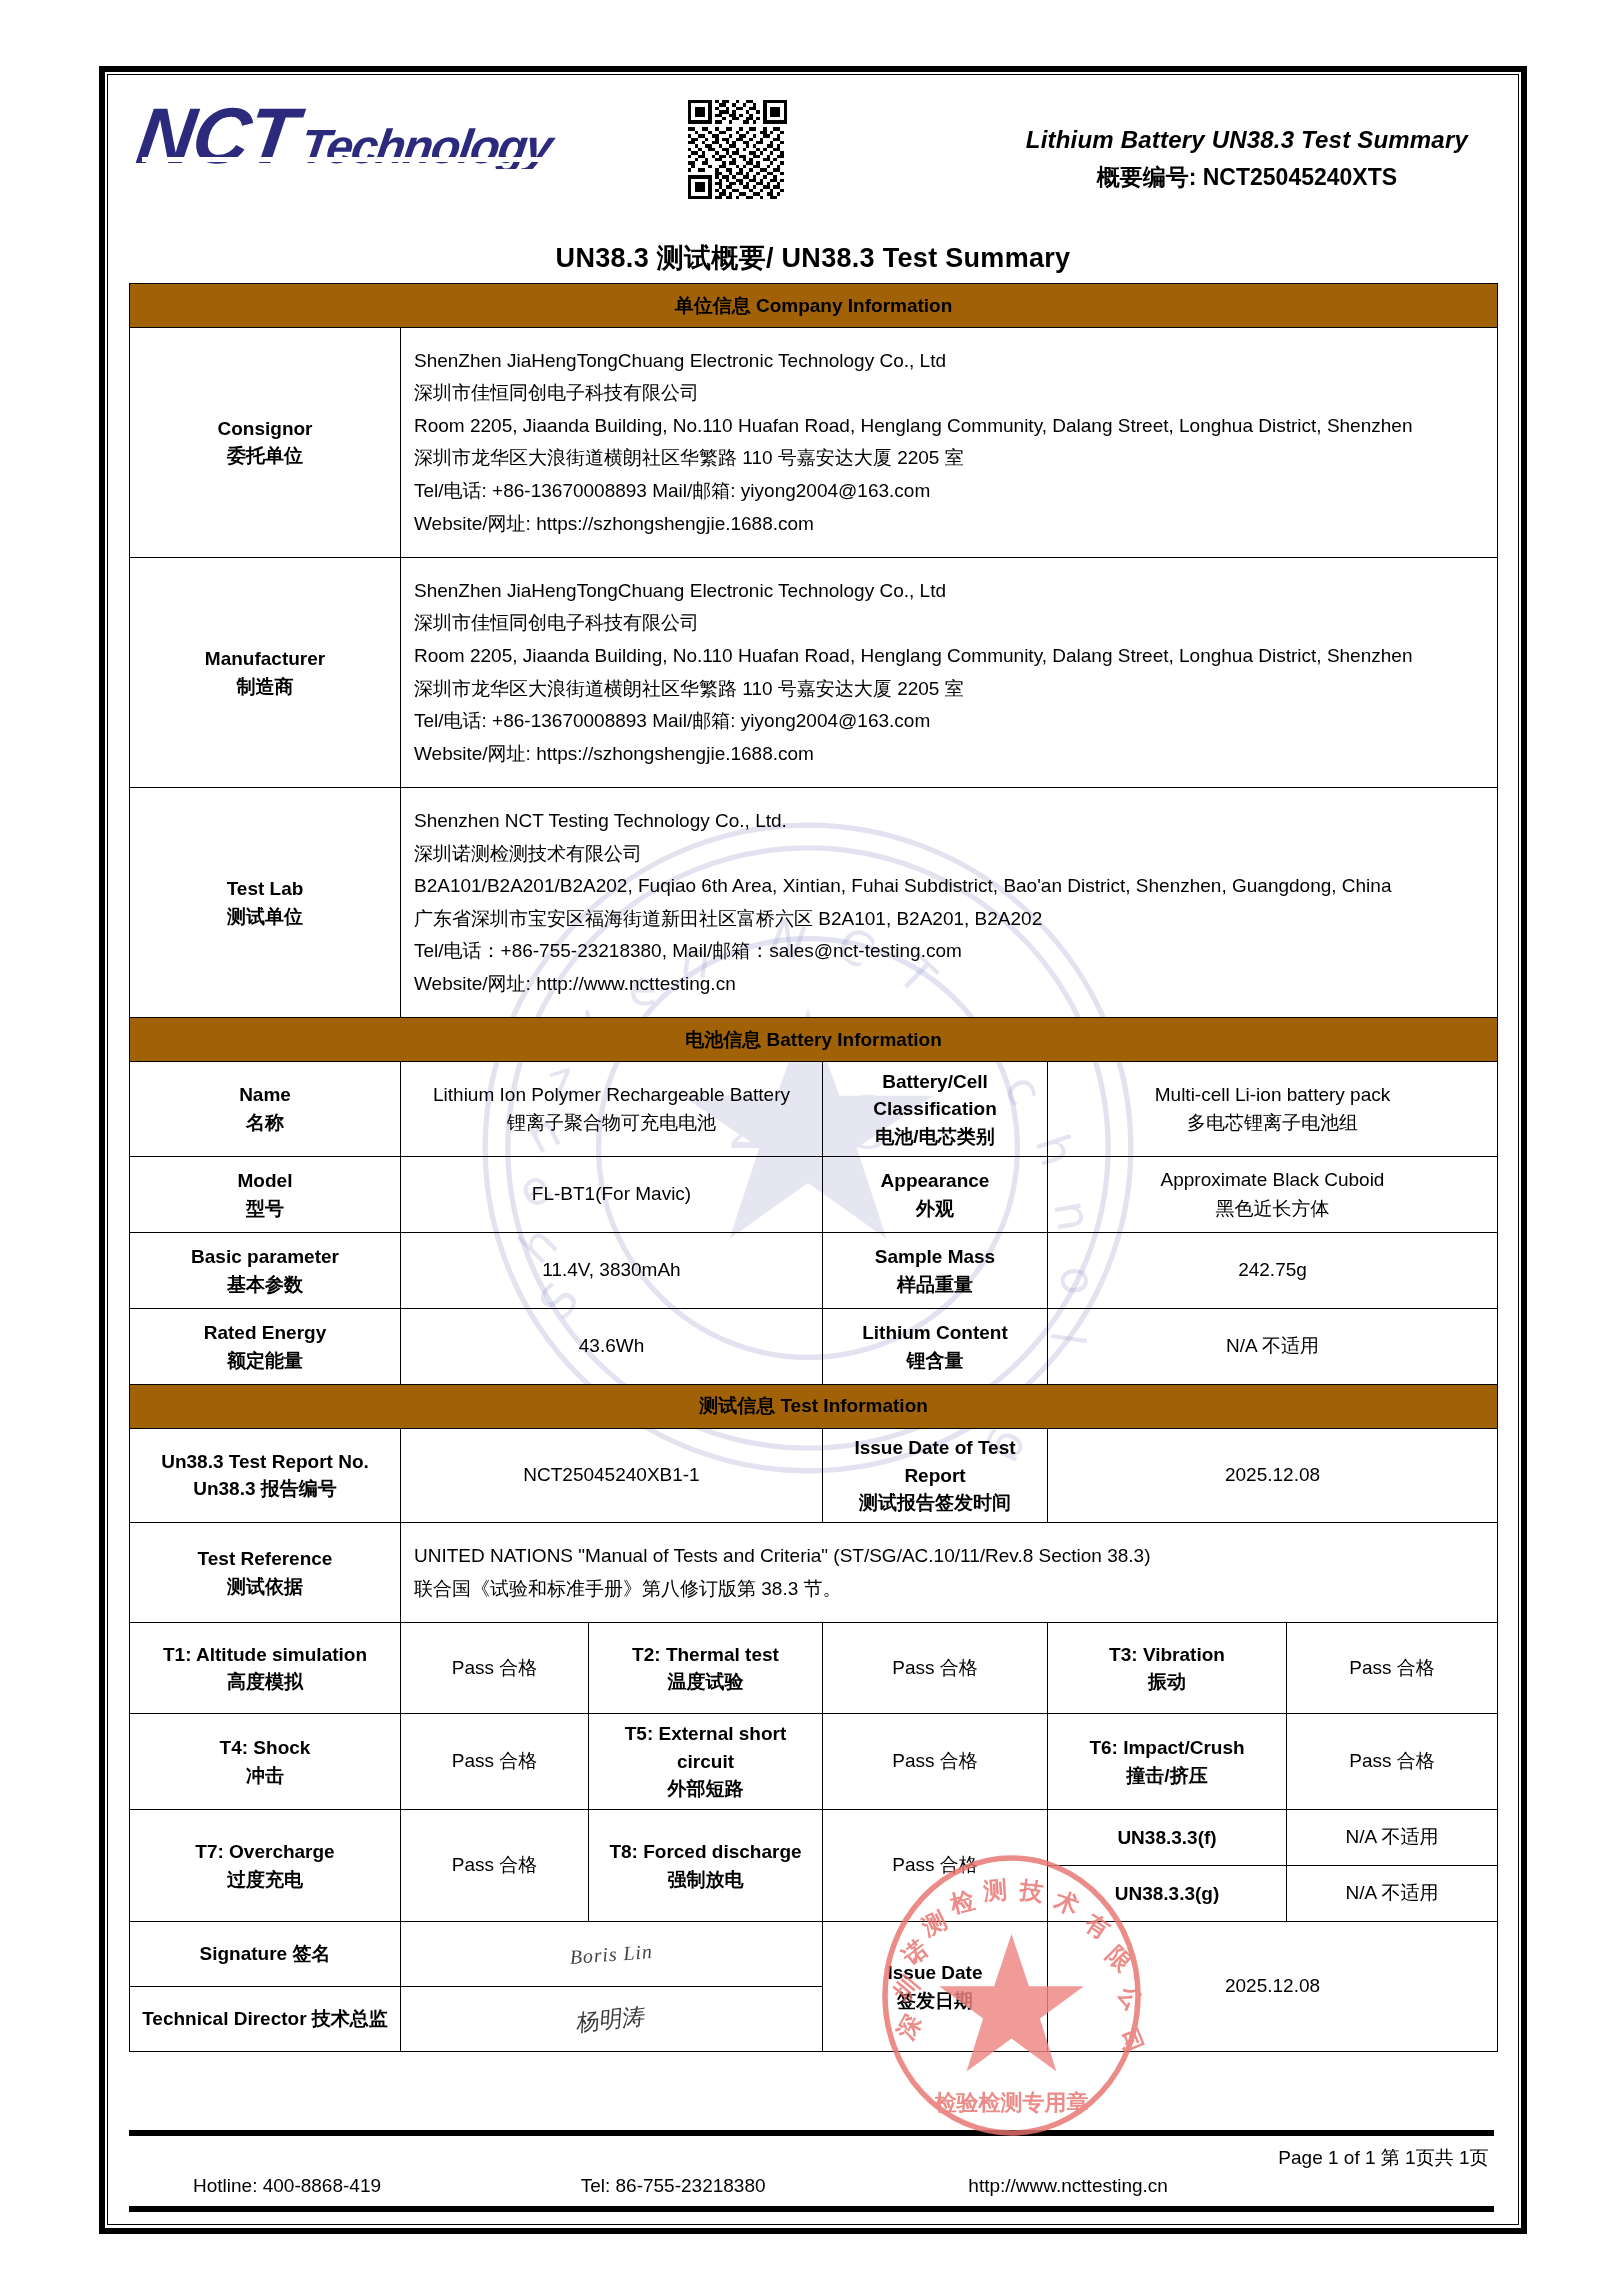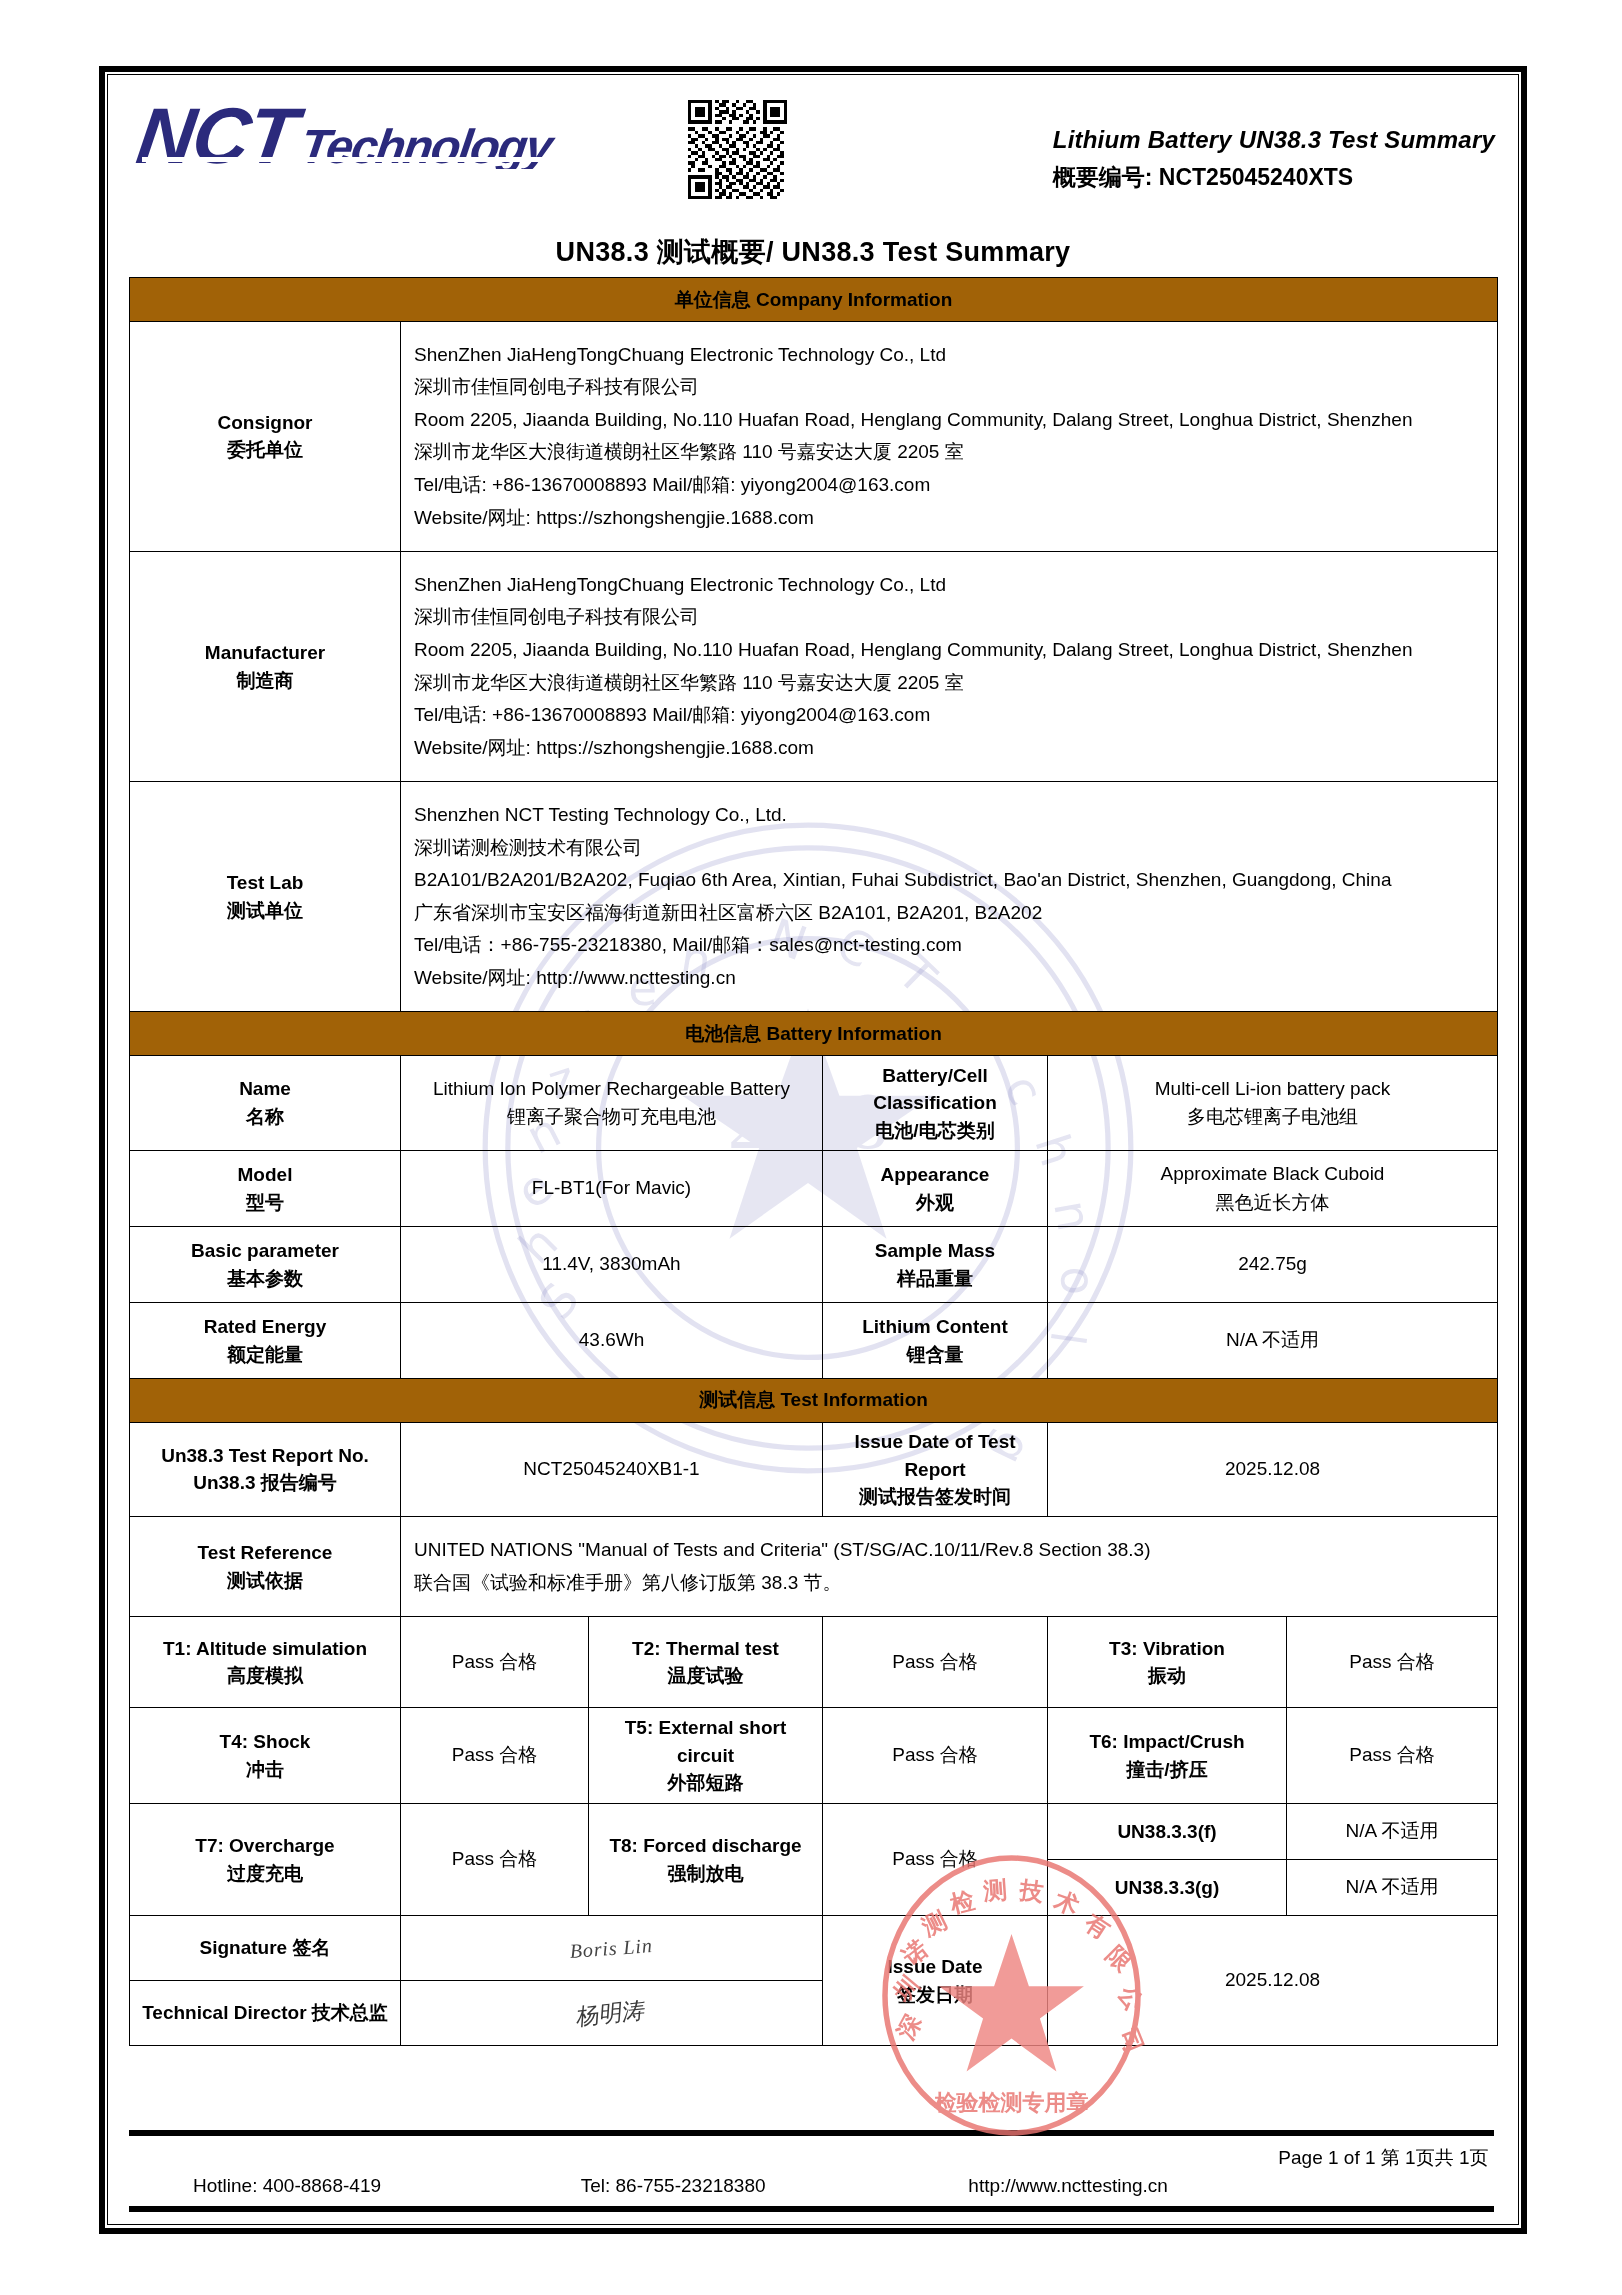--- a/index.html
+++ b/index.html
@@ -20,25 +20,25 @@
   
   .hdr{display:flex;align-items:flex-start;height:138px;position:relative;}
   .logo{margin-left:9.2px;margin-top:9.2px;width:533px;position:relative;}
   .logo-txt{font-family:"Liberation Sans",sans-serif;font-style:italic;font-weight:bold;color:#2b2a7c;
             letter-spacing:-1.8px;line-height:1;}
   .logo-nct{font-size:79px;display:inline-block;transform:skewX(-8deg);}
   .logo-tech{font-size:48px;display:inline-block;transform:skewX(-8deg);margin-left:5.5px;}
   .logo-stripes{position:absolute;left:3.7px;top:61px;width:432px;height:37px;pointer-events:none;}
   .logo-stripes div{height:4.6px;background:#fff;margin-bottom:7.3px;}
   .qr{width:99px;height:99px;margin-top:13px;margin-left:16.5px;}
-  .hdr-right{margin-left:auto;margin-right:2px;margin-top:39px;text-align:left;}
+  .hdr-right{margin-left:auto;margin-right:29px;margin-top:39px;text-align:center;}
   .hdr-right .l1{font-size:24px;font-weight:bold;font-style:italic;letter-spacing:0.2px;}
   .hdr-right .l2{font-size:23px;font-weight:bold;margin-top:8.3px;}
 
-  .doc-title{text-align:center;font-size:27px;font-weight:bold;margin-top:9px;margin-bottom:7.3px;letter-spacing:0.3px;}
+  .doc-title{text-align:center;font-size:27px;font-weight:bold;margin-top:15px;margin-bottom:7.3px;letter-spacing:0.3px;}
 
   
   table.t{border-collapse:collapse;width:1368px;table-layout:fixed;}
   table.t td{border:1.5px solid #000;padding:5.5px 7.3px;font-size:19px;vertical-align:middle;}
   .secthead{background:#a16207;text-align:center;font-weight:bold;font-size:19px;padding:8.3px 0 !important;}
   .lbl{text-align:center;font-weight:bold;line-height:1.45;}
   .ctr{text-align:center;line-height:1.5;}
   .body-cell{line-height:1.62;padding:16px 13px !important;}
   .body-cell div{margin:1.8px 0;}
 

